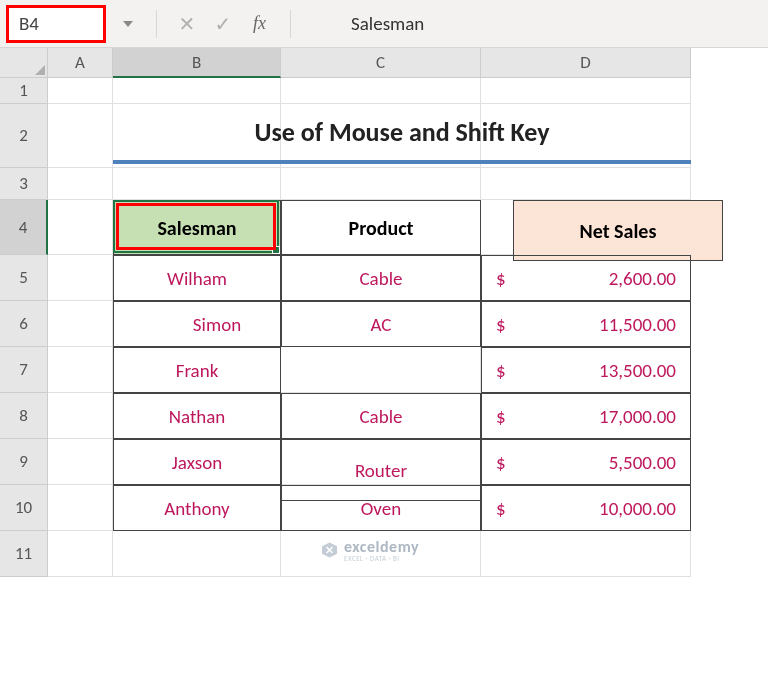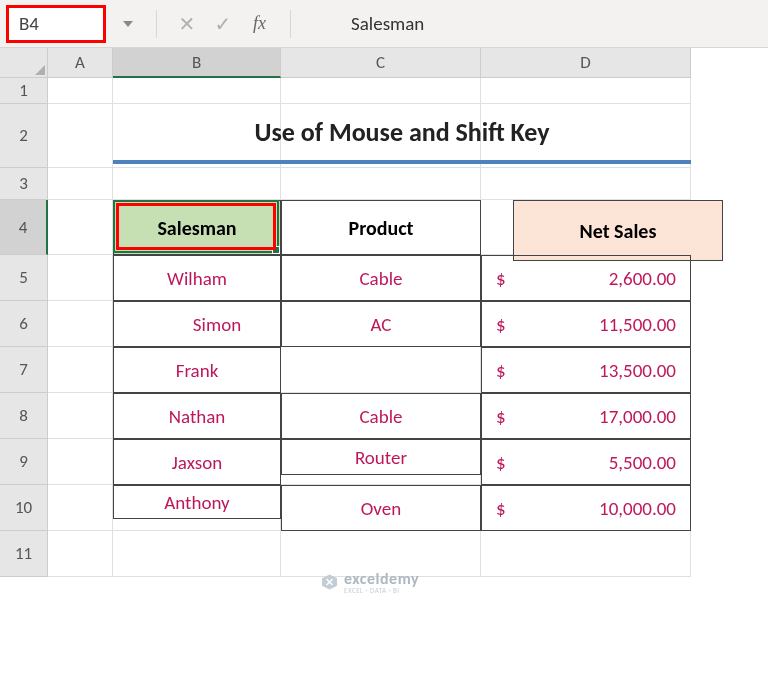--- a/index.html
+++ b/index.html
@@ -337,34 +337,34 @@
         <span class="sym">$</span>
         <span class="val">13,500.00</span>
       </div>
       <div class="data-cell" style="position: absolute; left: 65px; top: 315px; width: 168px; height: 46px;">Nathan</div>
       <div class="data-cell" style="position: absolute; left: 233px; top: 315px; width: 200px; height: 46px;">Cable</div>
       <div class="data-cell money" style="position: absolute; left: 433px; top: 315px; width: 210px; height: 46px;">
         <span class="sym">$</span>
         <span class="val">17,000.00</span>
       </div>
       <div class="data-cell" style="position: absolute; left: 65px; top: 361px; width: 168px; height: 46px;">Jaxson</div>
-      <div class="data-cell" style="position: absolute; left: 233px; top: 361px; width: 200px; height: 36px;">Router</div>
+      <div class="data-cell" style="position: absolute; left: 233px; top: 361px; width: 200px; height: 62px;">Router</div>
       <div class="data-cell money" style="position: absolute; left: 433px; top: 361px; width: 210px; height: 46px;">
         <span class="sym">$</span>
         <span class="val">5,500.00</span>
       </div>
-      <div class="data-cell" style="position: absolute; left: 65px; top: 407px; width: 168px; height: 34px;">Anthony</div>
+      <div class="data-cell" style="position: absolute; left: 65px; top: 407px; width: 168px; height: 46px;">Anthony</div>
       <div class="data-cell" style="position: absolute; left: 233px; top: 407px; width: 200px; height: 46px;">Oven</div>
       <div class="data-cell money" style="position: absolute; left: 433px; top: 407px; width: 210px; height: 46px;">
         <span class="sym">$</span>
         <span class="val">10,000.00</span>
       </div>
       <div class="green-sel" style="left: 65px; top: 122px; width: 166px; height: 53px;"></div>
       <div class="sel-outline" style="left: 68px; top: 125px; width: 160px; height: 47px;"></div>
-      <div class="watermark" style="top: 459px; margin-top: 32px;">
+      <div class="watermark" style="top: 459px;">
     <svg class="wm-icon" viewBox="0 0 24 24">
       <path d="M12 2 L22 7 L22 17 L12 22 L2 17 L2 7 Z" fill="#c4cdd6"></path>
       <path d="M8 8 L16 16 M16 8 L8 16" stroke="#fff" stroke-width="2"></path>
     </svg>
     <div>
       <span class="wm-text">exceldemy</span>
       <span class="wm-sub">EXCEL · DATA · BI</span>
     </div>
       </div>
     </div>

